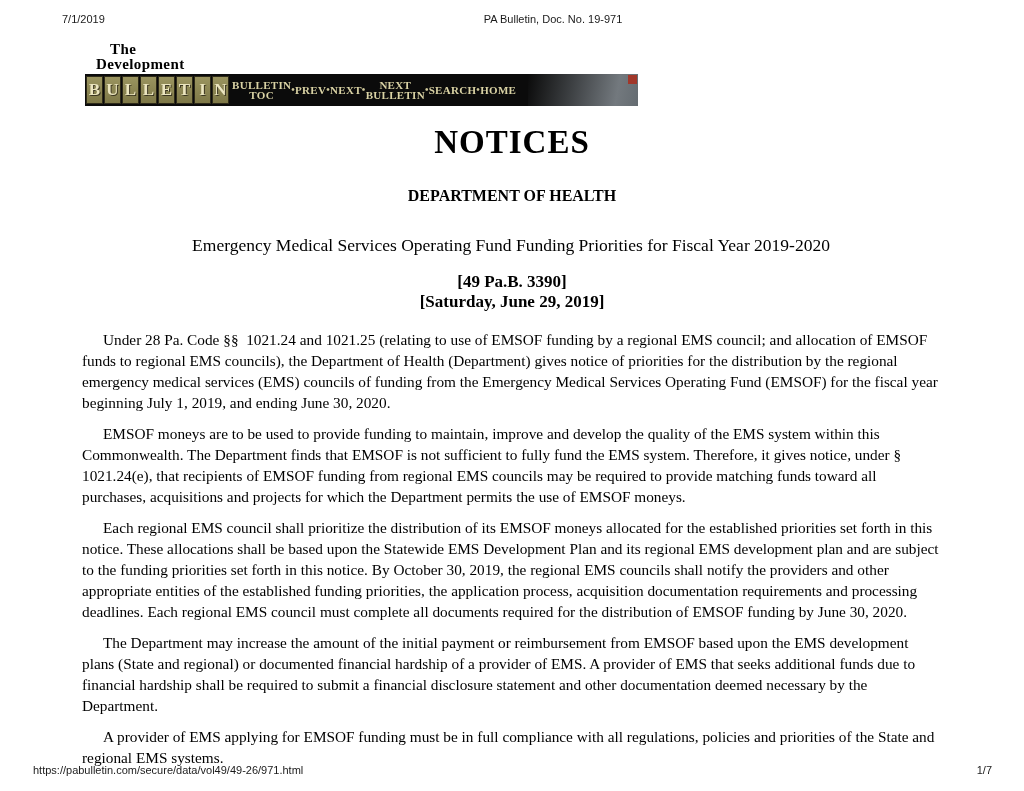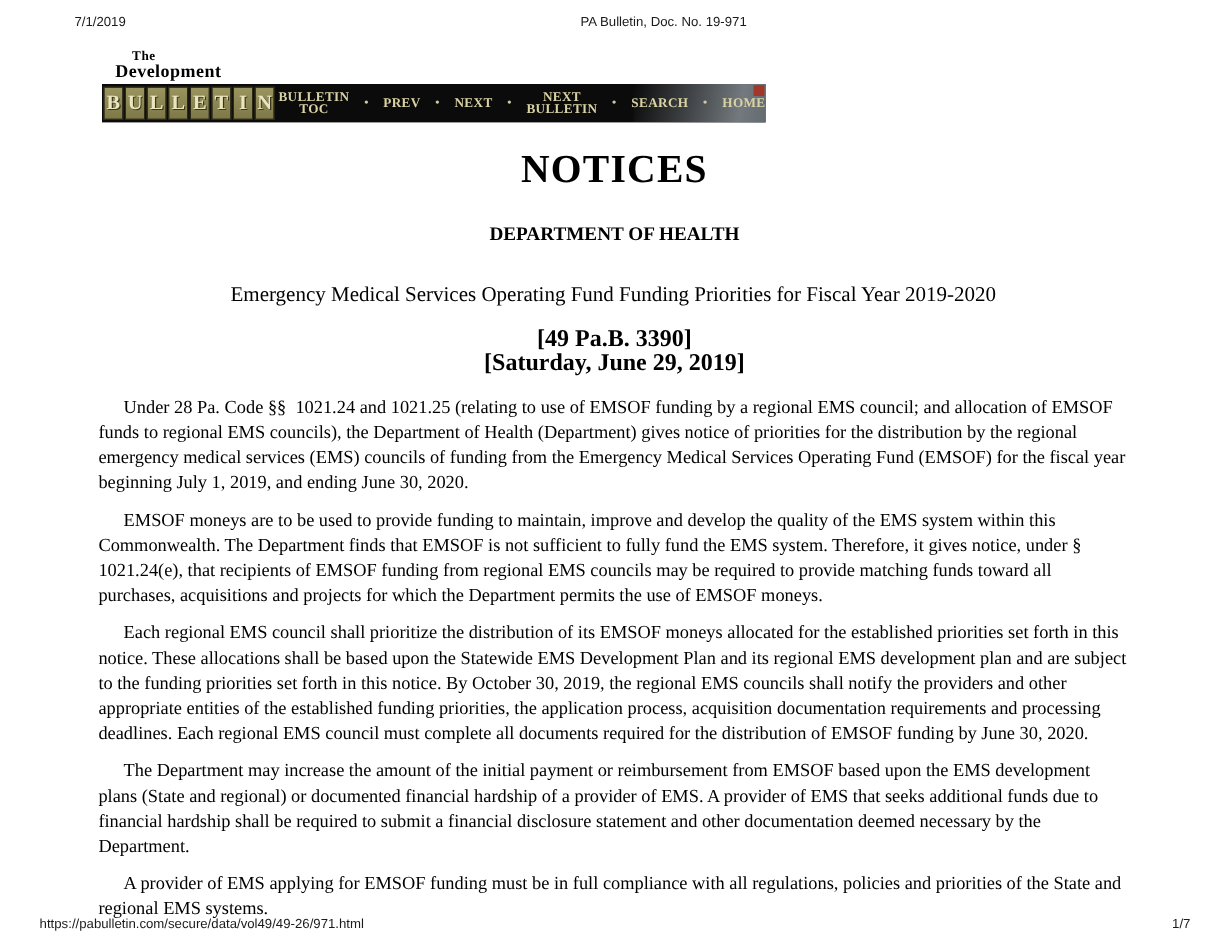--- a/index.html
+++ b/index.html
@@ -23,21 +23,21 @@
   }
   .ph-date  { left: 33px; top: 13px; margin-left: 29px; }
   .ph-title { left: 553px; top: 13px; transform: translateX(-50%); }
   .pf-url   { left: 33px; bottom: 15px; }
   .pf-page  { right: 32px; bottom: 15px; }
 
   
   .banner { position: absolute; left: 85px; top: 42px; width: 553px; }
   .pretitle { line-height: 1; margin-left: 11px; }
   .pretitle .the {
-    display: block; font-weight: bold; font-size: 11px;
+    display: block; font-weight: bold; font-size: 15px;
     margin-left: 14px; letter-spacing: .5px;
   }
   .pretitle .penn {
     display: block; font-weight: bold; font-size: 15px; letter-spacing: .4px;
   }
   .bar {
     margin-top: 2px;
     width: 553px; height: 32px;
     background: #0b0b0b;
     display: flex; align-items: center;
@@ -63,21 +63,21 @@
   .tile {
     width: 17px;
     background: linear-gradient(#9a945f, #7e7847);
     border: 1px solid #2e2a18;
     color: #ebe5bf;
     font-weight: bold; font-size: 17px;
     display: flex; align-items: center; justify-content: center;
     text-shadow: 1px 1px 0 #3a3520;
   }
   .nav {
-    flex: 1; display: flex; align-items: center; justify-content: space-between;
+    flex: 1; display: flex; align-items: center; justify-content: flex-start;
     color: #d9d2a4; font-weight: bold; font-size: 11px;
     letter-spacing: .3px; position: relative; z-index: 3;
   }
   .nav-item { text-align: center; cursor: pointer; }
   .nav-item span { display: block; line-height: 10px; }
   .nav-sep { color: #cfc89a; font-size: 10px; line-height: 10px; }
 
   
   .content { padding-top: 126px; }
   .h-notices {
@@ -86,21 +86,21 @@
   }
   .h-agency {
     text-align: center; font-weight: bold; font-size: 16px;
     line-height: 24px; margin: 26px 0 0 0;
   }
   .h-title {
     text-align: center; font-weight: normal; font-size: 17.5px;
     line-height: 20px; margin: 27px 84px 0 82px;
   }
   .cite-block {
-    text-align: center; font-weight: bold; font-size: 20px;
+    text-align: center; font-weight: bold; font-size: 17px;
     line-height: 20px; margin-top: 17px;
   }
   .paragraphs {
     margin: 17px 84px 0 82px;
     font-size: 15.3px; line-height: 21px;
   }
   .paragraphs p {
     margin: 0 0 10px 0;
     text-indent: 21px;
   }

